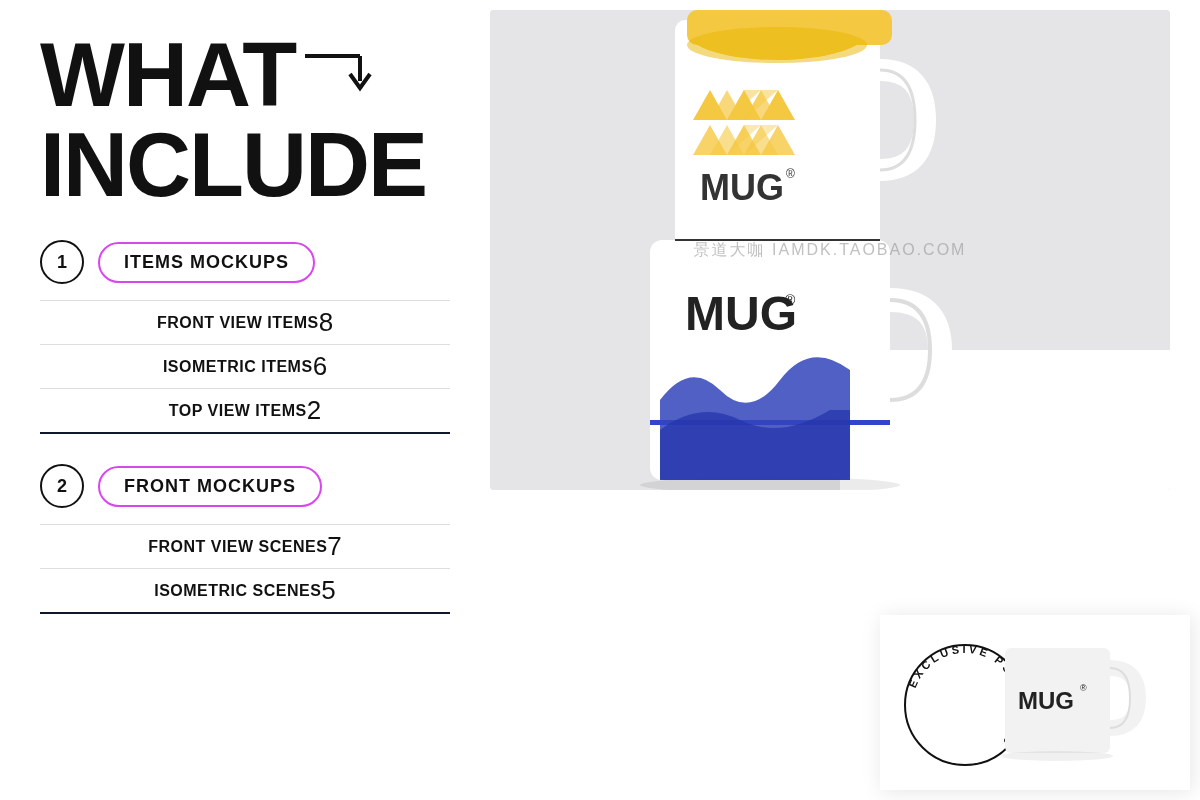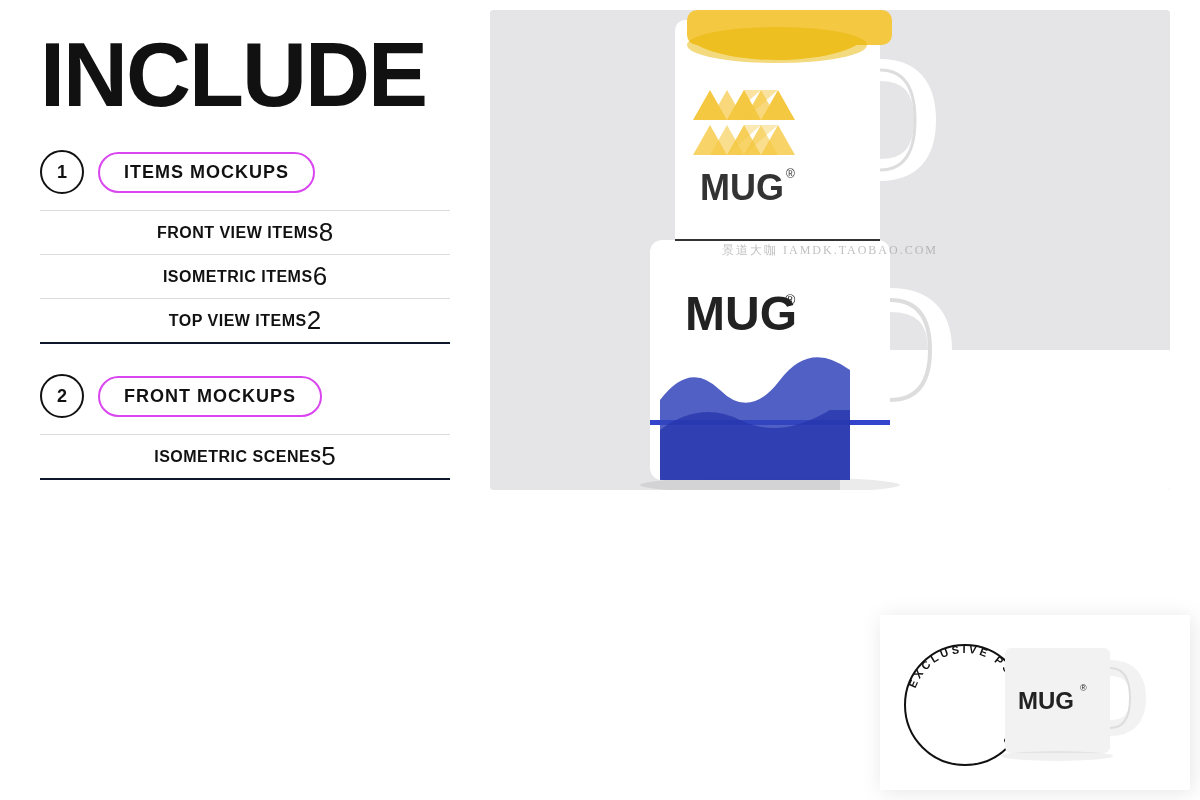--- a/index.html
+++ b/index.html
@@ -136,20 +136,30 @@
       align-items: center;
       justify-content: flex-end;
       padding-right: 30px;
     }
   </style>
 </head>
 <body>
 
 <div class="left-panel">
   <div>
+    <div class="title-line">
+      <div class="main-title">WHAT</div>
+      <div class="arrow-icon">
+        <svg width="80" height="60" viewBox="0 0 80 60">
+          <line x1="0" y1="20" x2="55" y2="20" stroke="#111" stroke-width="4"></line>
+          <line x1="55" y1="20" x2="55" y2="45" stroke="#111" stroke-width="4"></line>
+          <polyline points="45,38 55,52 65,38" fill="none" stroke="#111" stroke-width="4"></polyline>
+        </svg>
+      </div>
+    </div>
     <div class="main-title">INCLUDE</div>
   </div>
 
   <div class="section-block">
     <div class="category-header">
       <div class="category-number">1</div>
       <div class="category-label">ITEMS MOCKUPS</div>
     </div>
     <div class="item-row">
       <span class="item-label">FRONT VIEW ITEMS</span>
@@ -164,31 +174,35 @@
       <span class="item-count">2</span>
     </div>
   </div>
 
   <div class="section-block">
     <div class="category-header">
       <div class="category-number">2</div>
       <div class="category-label">FRONT MOCKUPS</div>
     </div>
     <div class="item-row">
+      <span class="item-label">FRONT VIEW SCENES</span>
+      <span class="item-count">7</span>
+    </div>
+    <div class="item-row">
       <span class="item-label">ISOMETRIC SCENES</span>
       <span class="item-count">5</span>
     </div>
   </div>
 </div>
 
 <div class="right-panel">
 
   <div class="mug-main-area">
 
-    <div style="position:absolute;top:50%;left:50%;transform:translate(-50%,-50%);font-size:12px;color:rgba(150,150,150,0.6);letter-spacing:2px;white-space:nowrap;z-index:10;font-family:Liberation Serif, serif;">景道大咖  IAMDK.TAOBAO.COM</div>
+    <div style="position:absolute;top:50%;left:50%;transform:translate(-50%,-50%);font-size:16px;color:rgba(150,150,150,0.6);letter-spacing:2px;white-space:nowrap;z-index:10;">景道大咖  IAMDK.TAOBAO.COM</div>
 
     <div style="position:absolute;top:0;left:0;width:100%;height:100%;">
       <svg width="680" height="480" viewBox="0 0 680 480" xmlns="http://www.w3.org/2000/svg">
 
         <rect width="680" height="480" fill="#e5e5e8"></rect>
 
         <rect x="350" y="340" width="330" height="140" fill="white"></rect>
 
         <rect x="160" y="230" width="240" height="240" rx="12" ry="12" fill="white"></rect>
 

